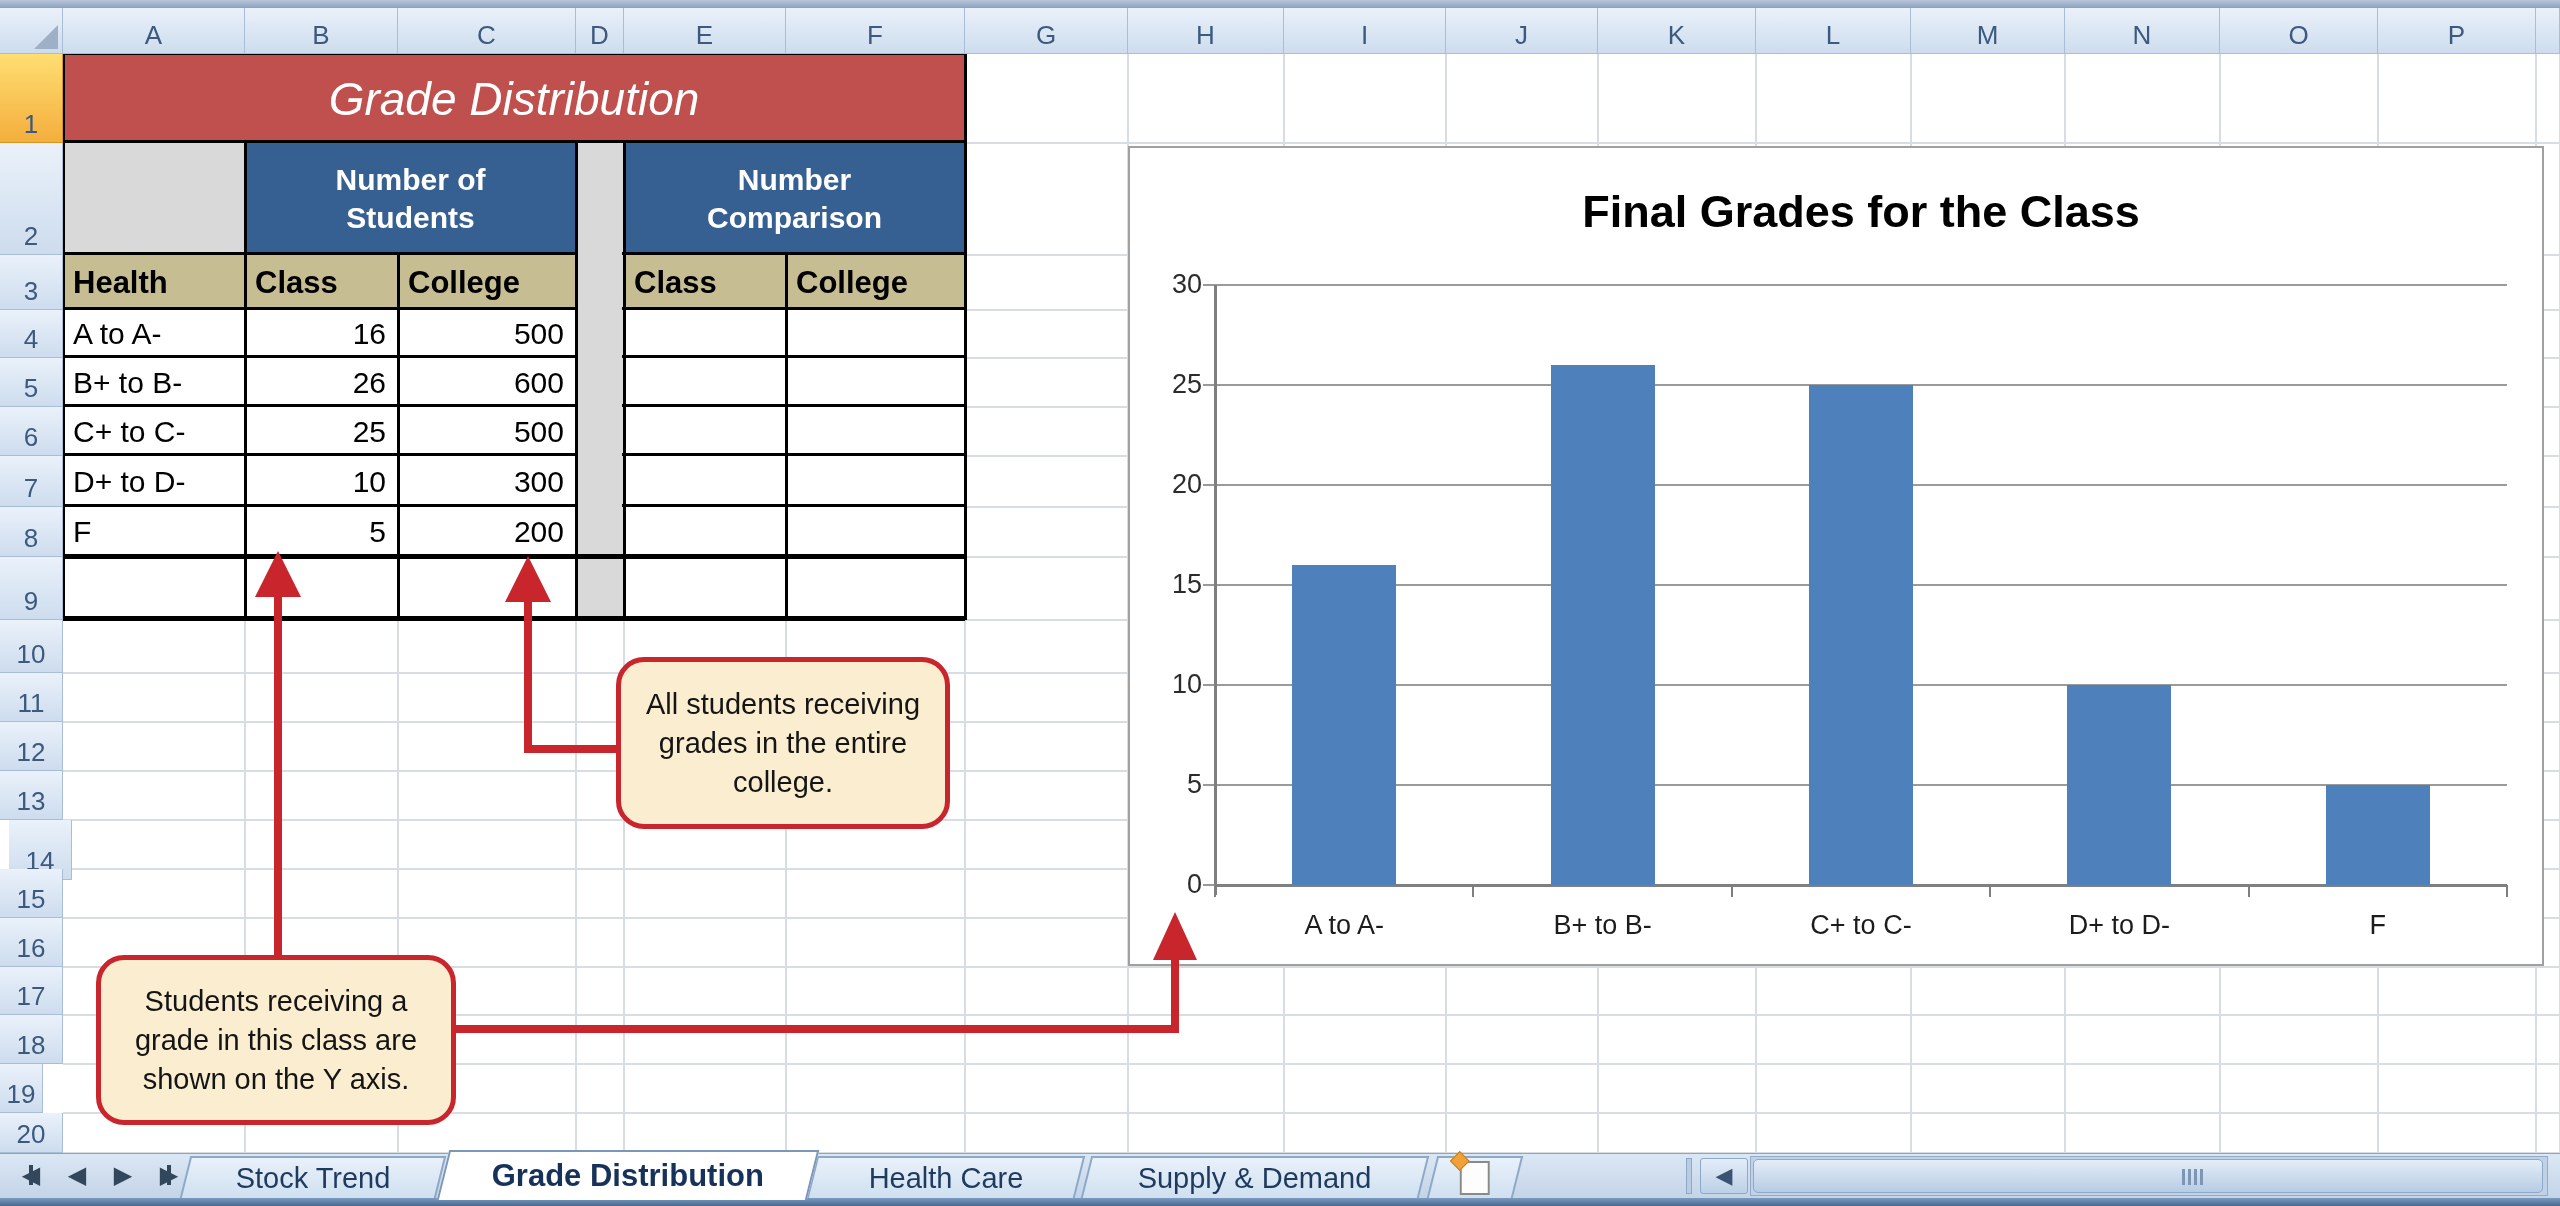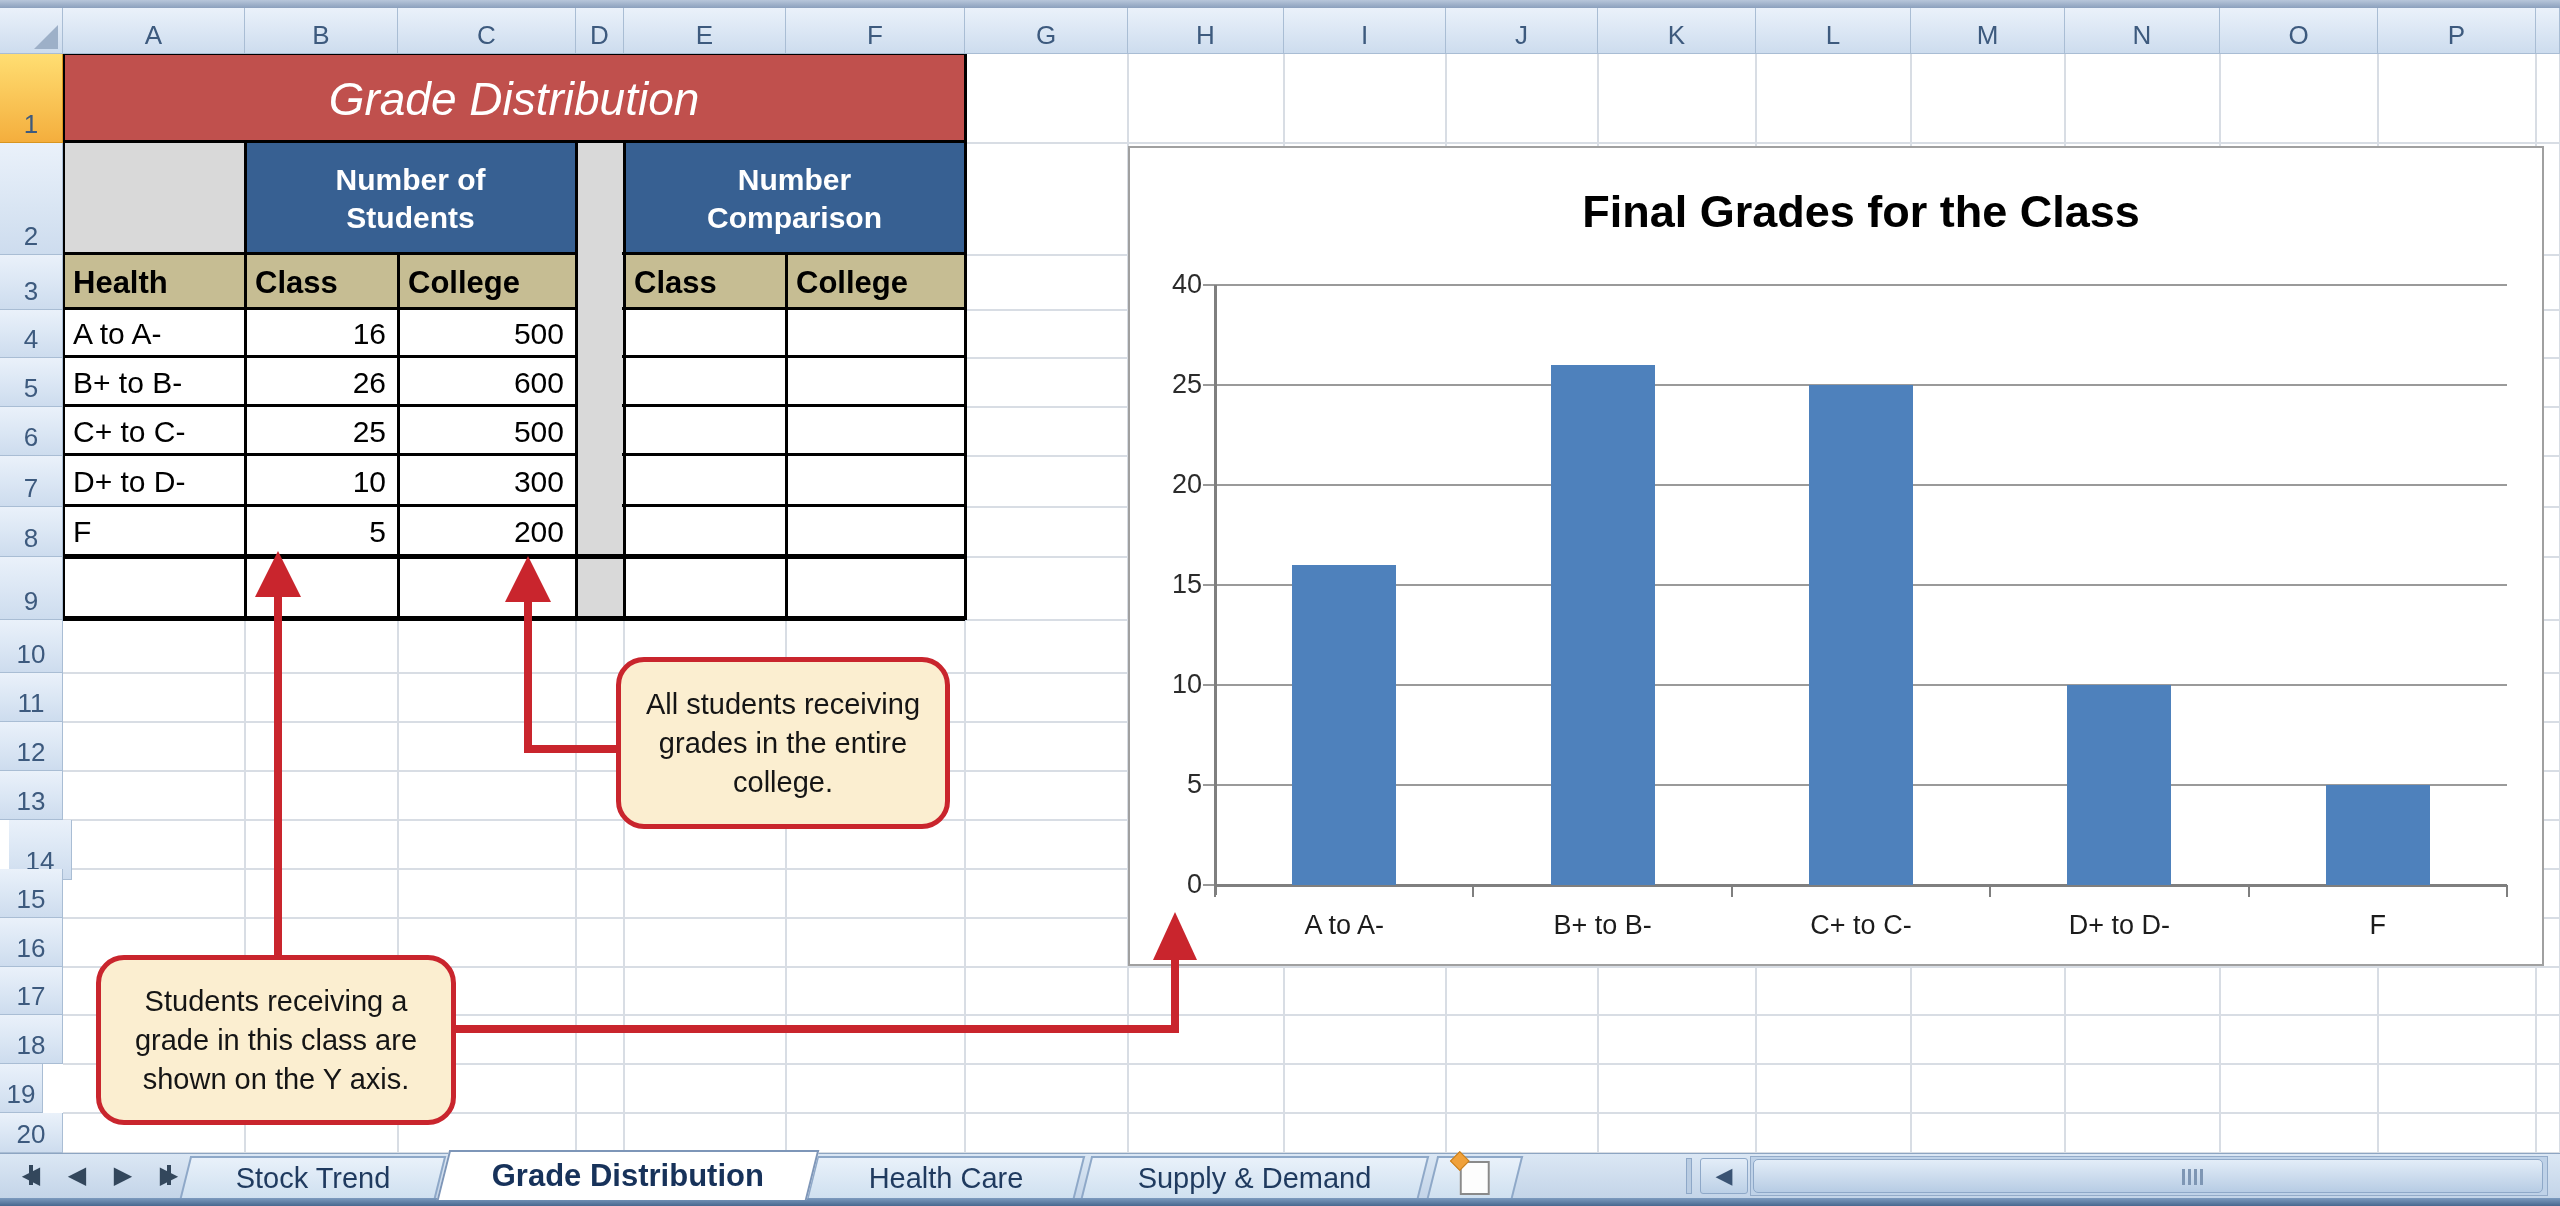--- a/index.html
+++ b/index.html
@@ -263,21 +263,21 @@
           <div class="cgrid" style="left: 85px; top: 436px; width: 1292px; height: 2px;"></div>
           <div class="ylab" style="left: 0px; top: 421px;">15</div>
           <div class="cgrid" style="left: 73px; top: 436px; width: 12px; height: 2px;"></div>
           <div class="cgrid" style="left: 85px; top: 336px; width: 1292px; height: 2px;"></div>
           <div class="ylab" style="left: 0px; top: 321px;">20</div>
           <div class="cgrid" style="left: 73px; top: 336px; width: 12px; height: 2px;"></div>
           <div class="cgrid" style="left: 85px; top: 236px; width: 1292px; height: 2px;"></div>
           <div class="ylab" style="left: 0px; top: 221px;">25</div>
           <div class="cgrid" style="left: 73px; top: 236px; width: 12px; height: 2px;"></div>
           <div class="cgrid" style="left: 85px; top: 136px; width: 1292px; height: 2px;"></div>
-          <div class="ylab" style="left: 0px; top: 121px;">40</div>
+          <div class="ylab" style="left: 0px; top: 121px;">30</div>
           <div class="cgrid" style="left: 73px; top: 136px; width: 12px; height: 2px;"></div>
           <div class="caxis" style="left: 84px; top: 137px; width: 3px; height: 610px;"></div>
           <div class="caxis" style="left: 85px; top: 736px; width: 1292px; height: 3px;"></div>
           <div class="bar" style="left: 162.2px; top: 417px; width: 104px; height: 320px; background: rgb(78, 129, 188);"></div>
           <div class="xlab" style="left: 85px; top: 762px; width: 258.4px;">A to A-</div>
           <div class="caxis" style="left: 342.4px; top: 737px; width: 2px; height: 12px;"></div>
           <div class="bar" style="left: 420.6px; top: 217px; width: 104px; height: 520px; background: rgb(78, 129, 188);"></div>
           <div class="xlab" style="left: 343.4px; top: 762px; width: 258.4px;">B+ to B-</div>
           <div class="caxis" style="left: 600.8px; top: 737px; width: 2px; height: 12px;"></div>
           <div class="bar" style="left: 679px; top: 237px; width: 104px; height: 500px; background: rgb(78, 129, 188);"></div>

